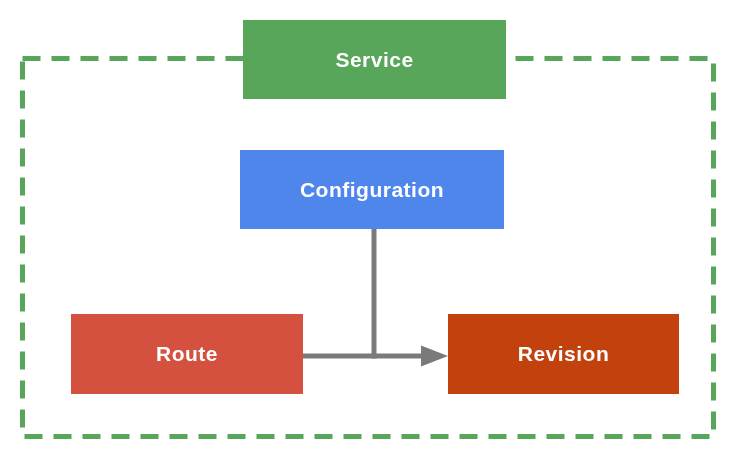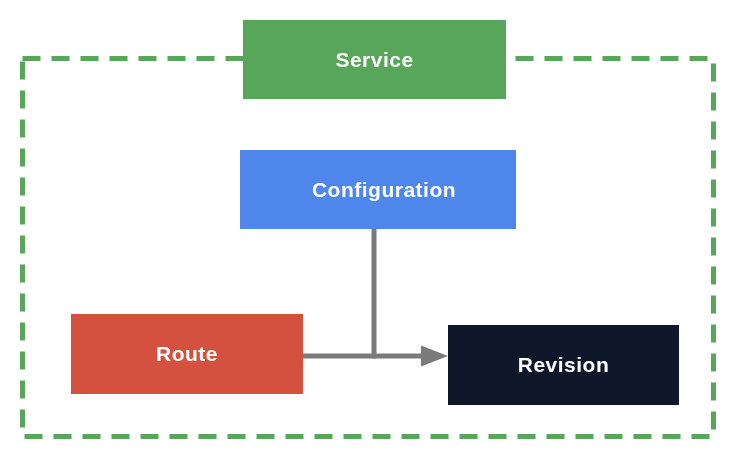--- a/index.html
+++ b/index.html
@@ -26,21 +26,21 @@
     z-index: 1;
     display: flex;
     align-items: center;
     justify-content: center;
     color: #ffffff;
     font-weight: 700;
     font-size: 21px;
     letter-spacing: 0.5px;
   }
   .node-service       { left: 243px; top: 20px;  width: 263px; height: 79px; }
-  .node-configuration { left: 240px; top: 150px; width: 264px; height: 79px; padding-left: 12px; }
+  .node-configuration { left: 240px; top: 150px; width: 264px; height: 79px; }
   .node-route         { left: 71px;  top: 314px; width: 232px; height: 80px; }
   .node-revision      { left: 448px; top: 314px; width: 231px; height: 80px; }
 </style>
 </head>
 <body>
 
 <div class="canvas">
 
   <svg class="layer-svg" width="740" height="456" viewBox="0 0 740 456">
 
@@ -58,17 +58,17 @@
   </div>
 
   <div class="node node-configuration" style="background-color: rgb(78, 134, 236);">
     <span>Configuration</span>
   </div>
 
   <div class="node node-route" style="background-color: rgb(212, 80, 63);">
     <span>Route</span>
   </div>
 
-  <div class="node node-revision" style="background-color: #0f172a; margin-top: 11px;">
+  <div class="node node-revision" style="background-color: #c2410c;">
     <span>Revision</span>
   </div>
 
 </div>
 
 </body></html>

